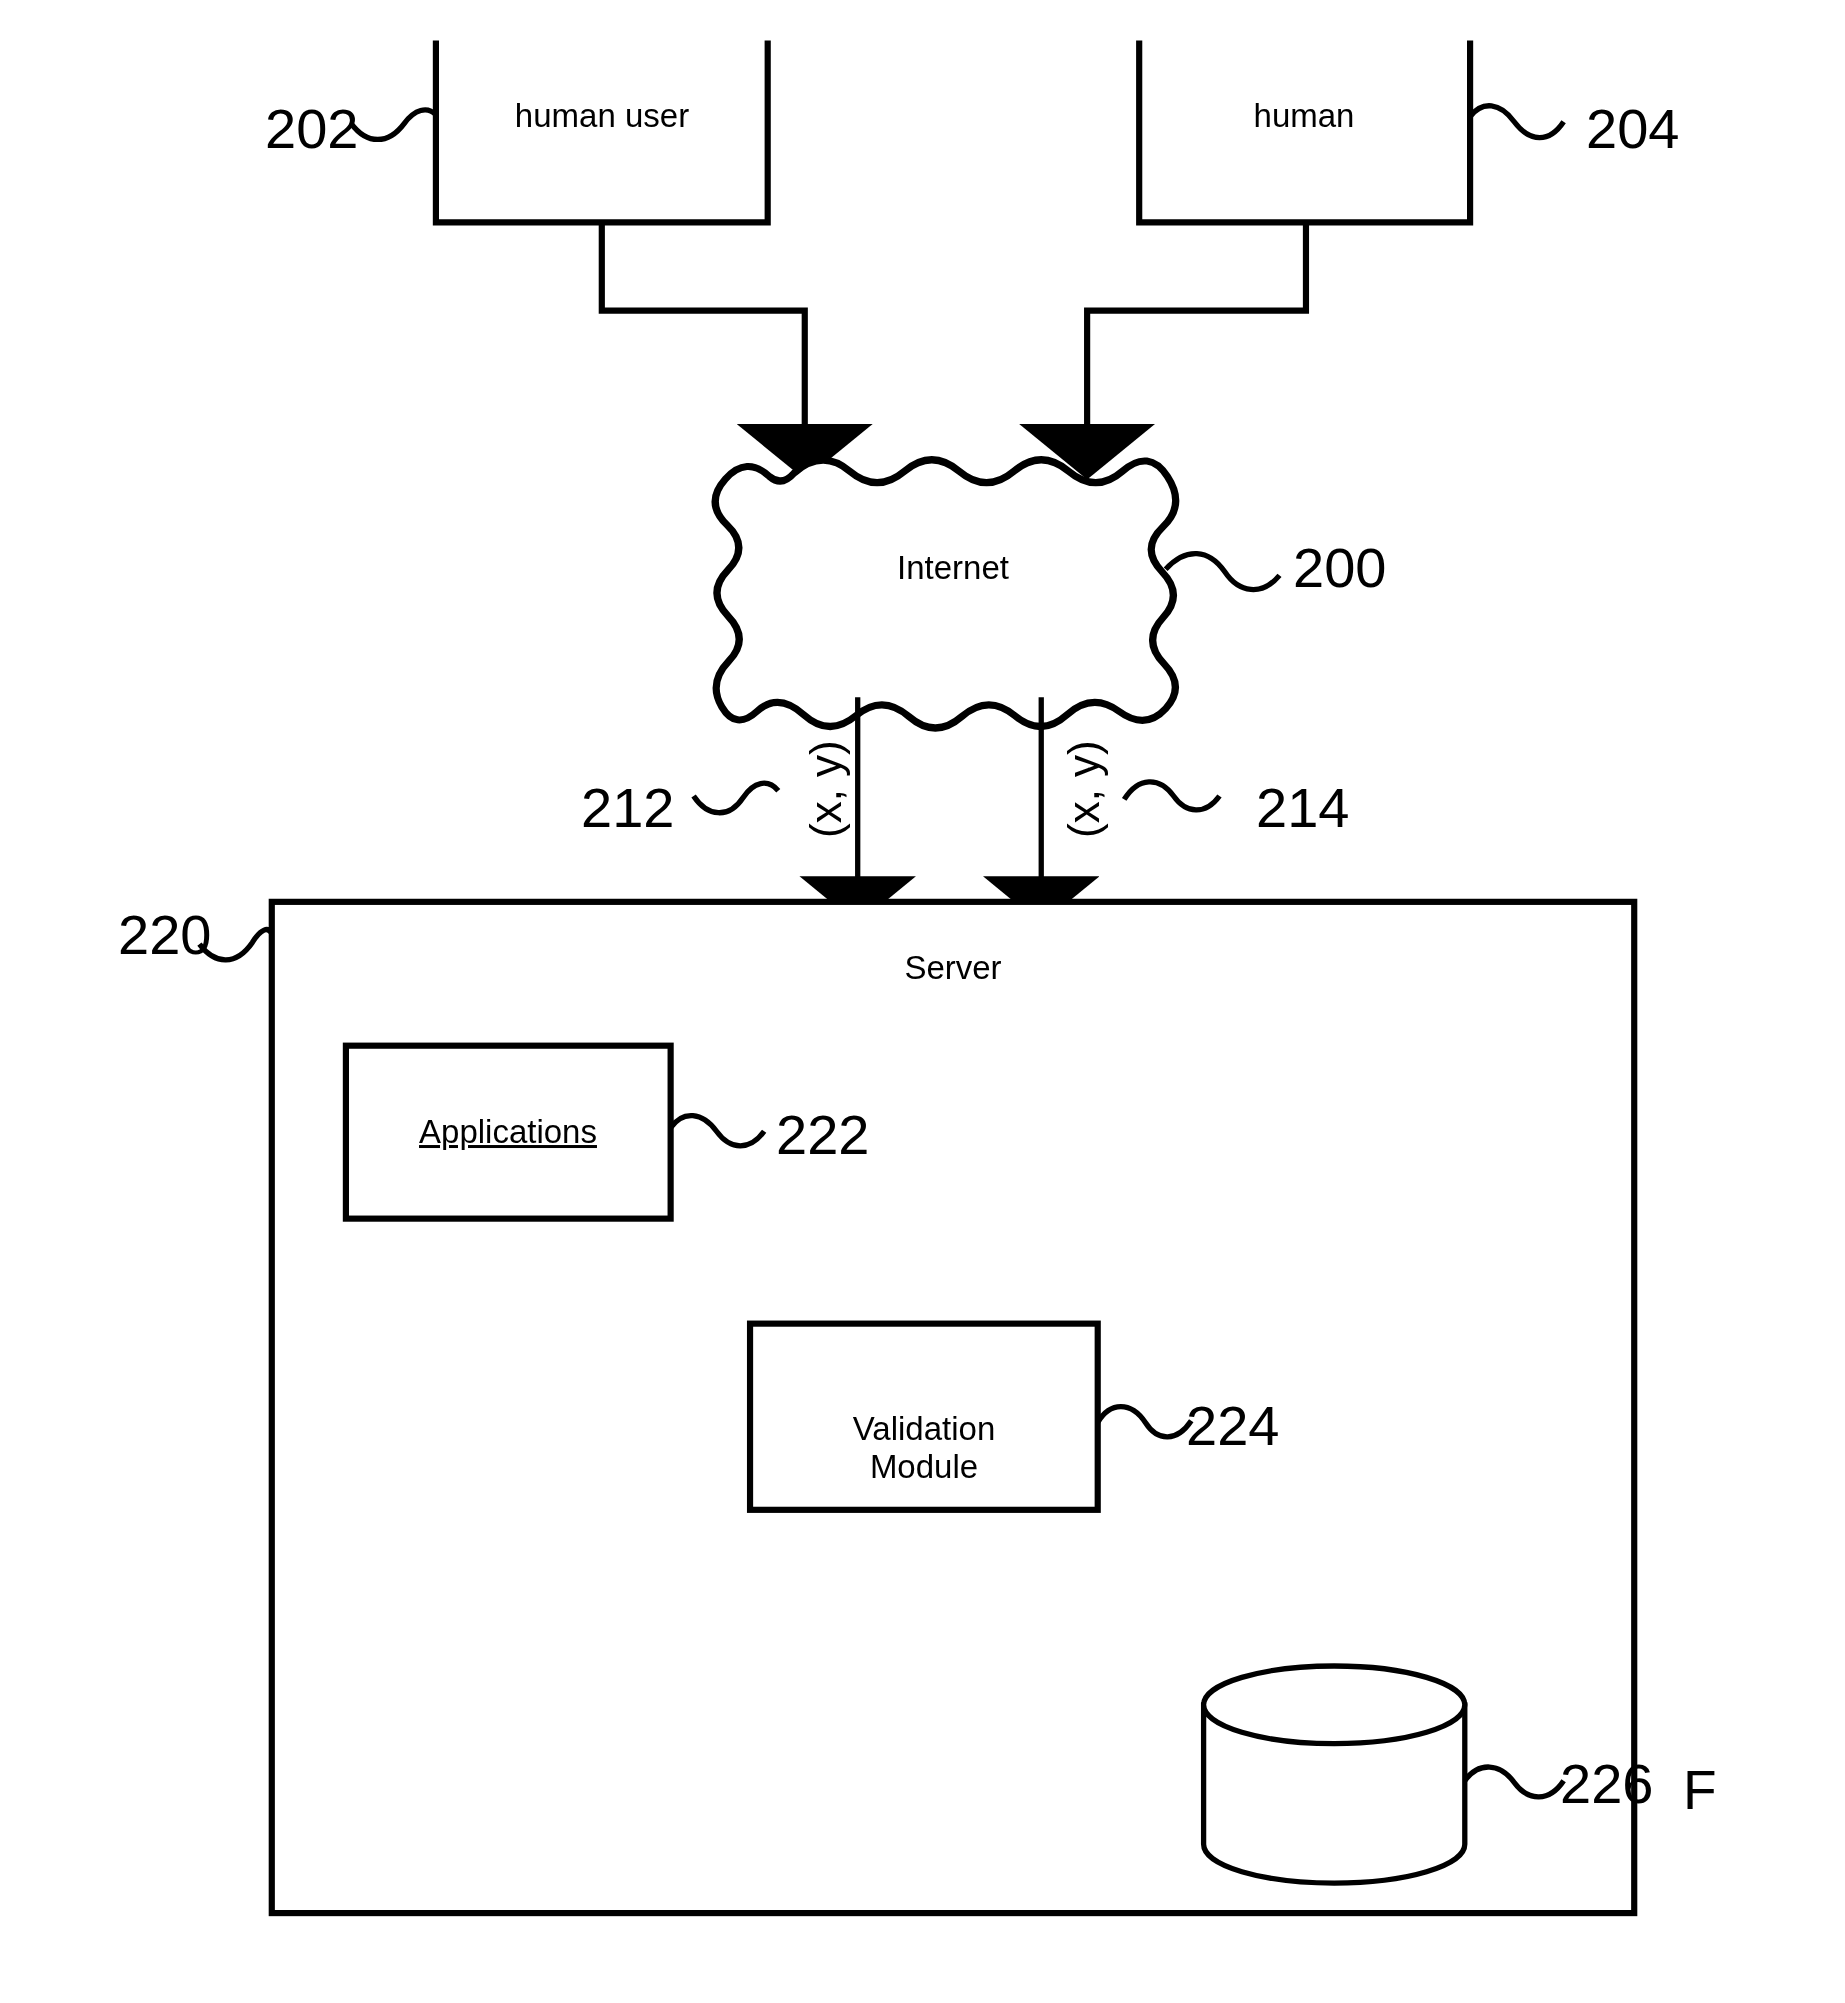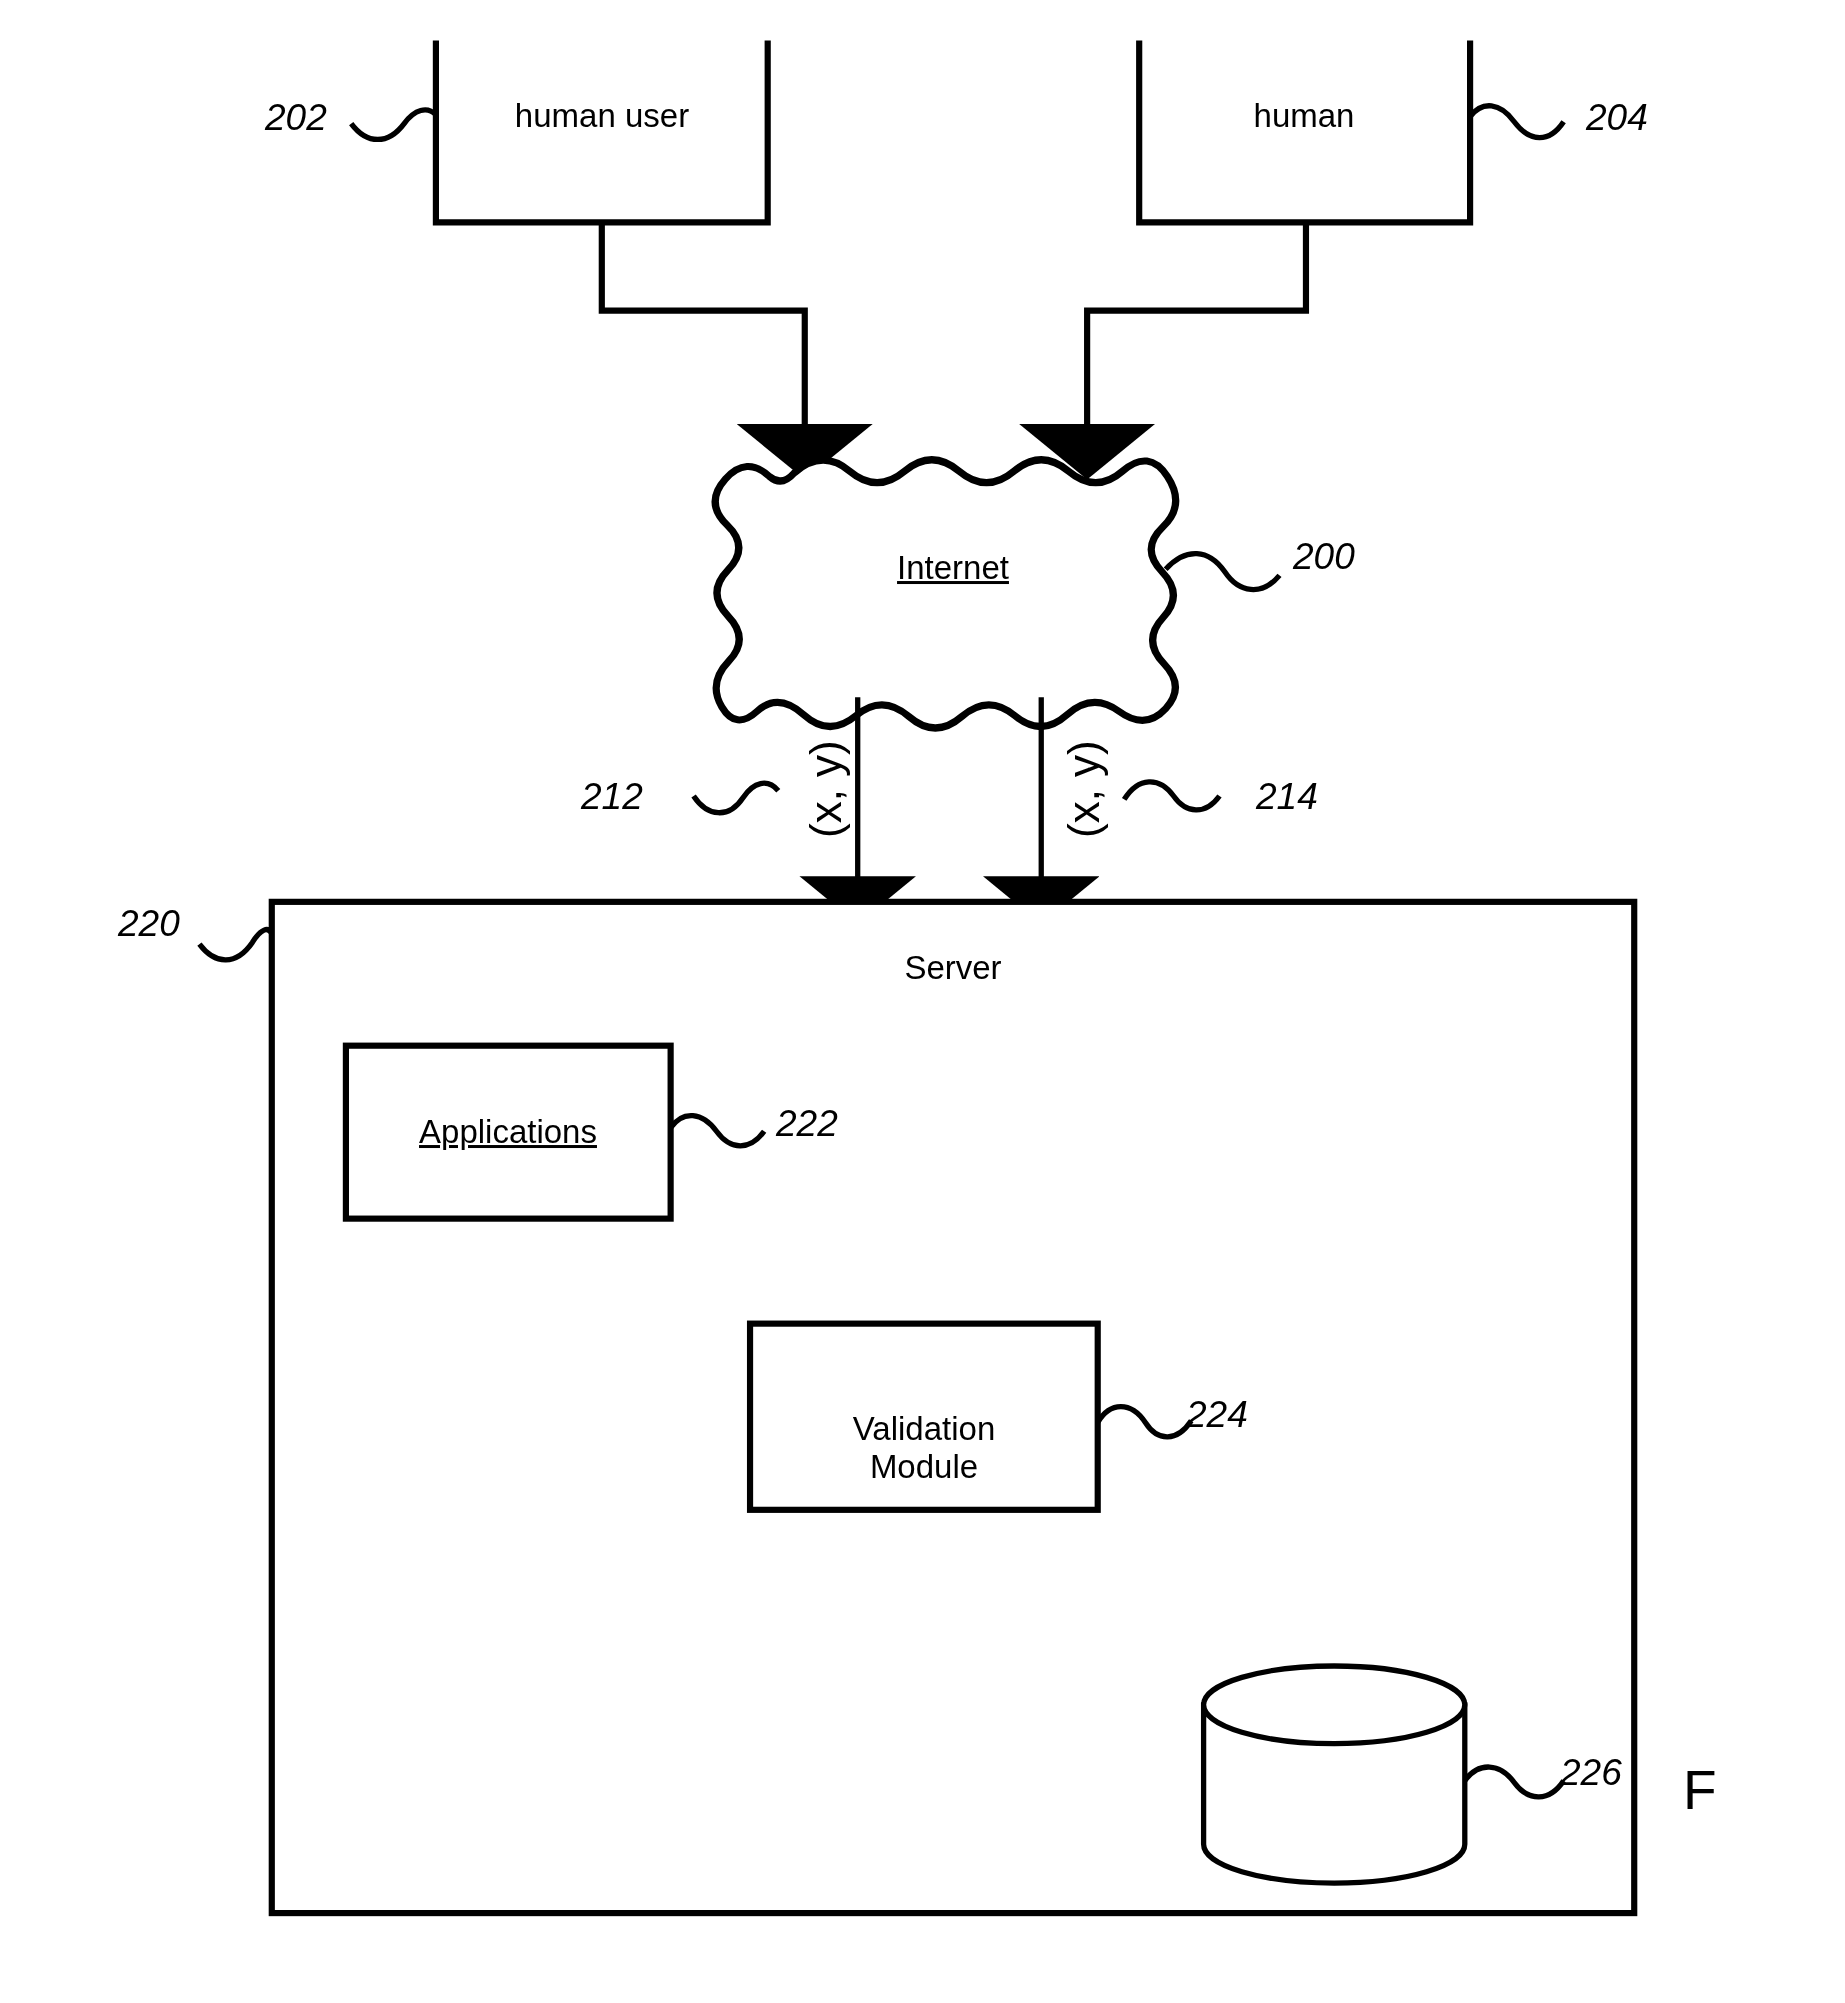--- a/index.html
+++ b/index.html
@@ -33,22 +33,21 @@
     color: #000000;
     white-space: nowrap;
     line-height: 1.15;
     user-select: none;
   }
   .node-label {
     font-size: 33px;
     text-align: center;
   }
   .ref-num {
-    font-size: 37px;
-    font-style: italic;
+    font-size: 56px;
   }
   .axis-label {
     font-size: 44px;
   }
   .rot-label {
     transform: rotate(-90deg);
     transform-origin: left top;
   }
   .fig-mark {
     font-size: 55px;
@@ -151,21 +150,21 @@
 
     <path d="M 1660 2018 C 1676 1996, 1700 1998, 1716 2020 C 1732 2042, 1756 2042, 1772 2018" fill="none" stroke="#000000" stroke-width="6"></path>
   </svg>
 
   <div class="lbl node-label center-x" style="left:602px; top:97px;">human user</div>
   <div class="lbl ref-num" style="left:265px; top:97px;">202</div>
 
   <div class="lbl node-label center-x" style="left:1304px; top:97px;">human</div>
   <div class="lbl ref-num" style="left:1570px; top:97px;margin-left:16px;">204</div>
 
-  <div class="lbl node-label center-both" style="left:953px; top:568px;text-decoration:underline;">Internet</div>
+  <div class="lbl node-label center-both" style="left:953px; top:568px;">Internet</div>
   <div class="lbl ref-num" style="left:1293px; top:536px;">200</div>
 
   <div class="lbl axis-label rot-label" style="left:801px; top:838px;">(x, y)</div>
   <div class="lbl ref-num" style="left:581px; top:776px;">212</div>
 
   <div class="lbl axis-label rot-label" style="left:1059px; top:838px;">(x, y)</div>
   <div class="lbl ref-num" style="left:1228px; top:776px;margin-left:28px;">214</div>
 
   <div class="lbl node-label center-x" style="left:953px; top:949px;">Server</div>
   <div class="lbl ref-num" style="left:118px; top:903px;">220</div>

